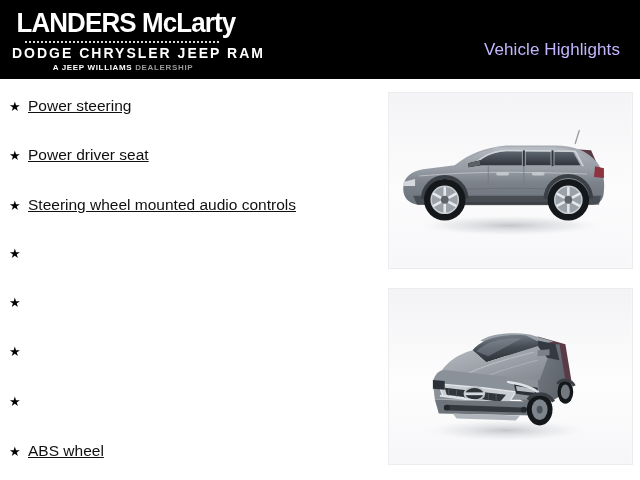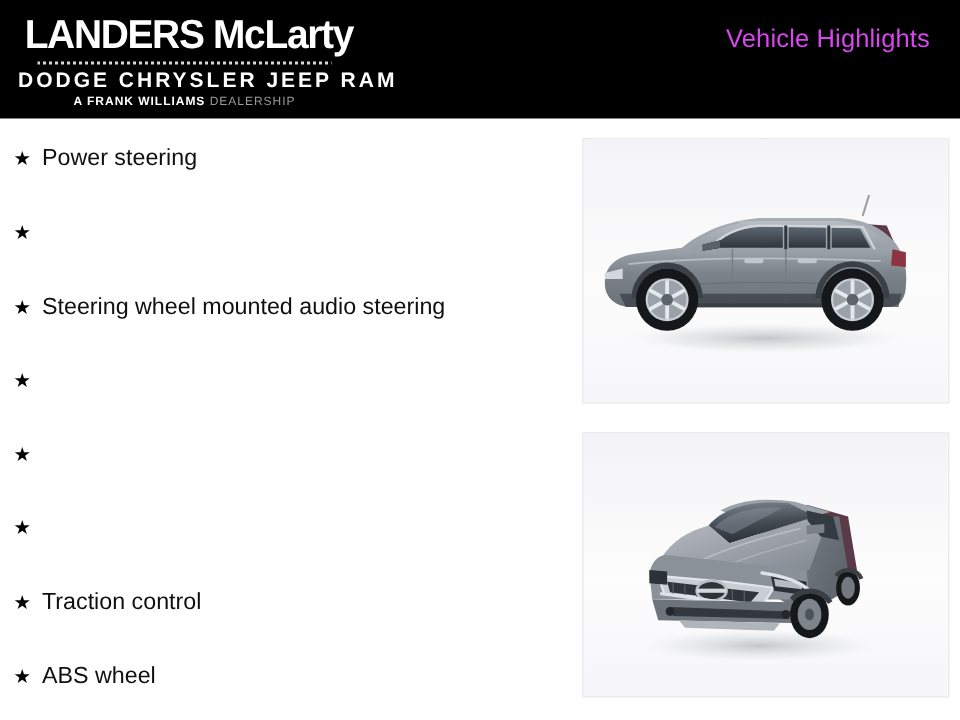--- a/index.html
+++ b/index.html
@@ -67,28 +67,28 @@
     font-size: 8px;
     font-weight: bold;
     letter-spacing: 0.65px;
     line-height: 12px;
     margin-top: 2px;
     white-space: nowrap;
     color: #ffffff;
   }
   .logo-tagline .dim {
     color: #9a9a9a;
-    font-weight: normal;
+    font-weight: bold;
   }
 
   .header-title {
     position: absolute;
     right: 20px;
-    top: 16px;
-    color: #d946ef;
+    top: 40px;
+    color: #c4b5fd;
     font-size: 17px;
     font-weight: normal;
     letter-spacing: 0.1px;
     white-space: nowrap;
   }
 
   
   .features {
     position: absolute;
     left: 0;
@@ -111,20 +111,21 @@
     color: #000000;
     font-size: 13px;
     line-height: 18px;
   }
   .feature-label {
     flex: 1 1 auto;
     color: #101010;
     font-size: 15.5px;
     line-height: 18px;
     white-space: nowrap;
+    text-decoration: underline;
   }
 
   
   .media-col {
     position: absolute;
     left: 388px;
     top: 79px;
     width: 252px;
     height: 401px;
   }
@@ -145,59 +146,59 @@
 </head>
 <body>
 
 <div class="header">
 
   <div class="logo-block">
     <div class="logo-wordmark">LANDERS McLarty</div>
     <div class="logo-rule"></div>
     <div class="logo-brands">DODGE CHRYSLER JEEP RAM</div>
     <div class="logo-tagline">
-      <span>A FRANK WILLIAMS</span>
+      <span>A JEEP WILLIAMS</span>
       <span class="dim">DEALERSHIP</span>
     </div>
   </div>
 
   <div class="header-title">Vehicle Highlights</div>
 </div>
 
 <div class="features">
 
   <div class="feature-row">
     <span class="feature-bullet">★</span>
     <span class="feature-label">Power steering</span>
   </div>
 
   <div class="feature-row">
     <span class="feature-bullet">★</span>
-  </div>
-
-  <div class="feature-row">
-    <span class="feature-bullet">★</span>
-    <span class="feature-label">Steering wheel mounted audio steering</span>
-  </div>
-
-  <div class="feature-row">
-    <span class="feature-bullet">★</span>
-  </div>
-
-  <div class="feature-row">
-    <span class="feature-bullet">★</span>
-  </div>
-
-  <div class="feature-row">
-    <span class="feature-bullet">★</span>
-  </div>
-
-  <div class="feature-row">
-    <span class="feature-bullet">★</span>
-    <span class="feature-label">Traction control</span>
+    <span class="feature-label">Power driver seat</span>
+  </div>
+
+  <div class="feature-row">
+    <span class="feature-bullet">★</span>
+    <span class="feature-label">Steering wheel mounted audio controls</span>
+  </div>
+
+  <div class="feature-row">
+    <span class="feature-bullet">★</span>
+  </div>
+
+  <div class="feature-row">
+    <span class="feature-bullet">★</span>
+  </div>
+
+  <div class="feature-row">
+    <span class="feature-bullet">★</span>
+  </div>
+
+  <div class="feature-row">
+    <span class="feature-bullet">★</span>
   </div>
 
   <div class="feature-row">
     <span class="feature-bullet">★</span>
     <span class="feature-label">ABS wheel</span>
   </div>
 
 </div>
 
 <div class="media-col">

